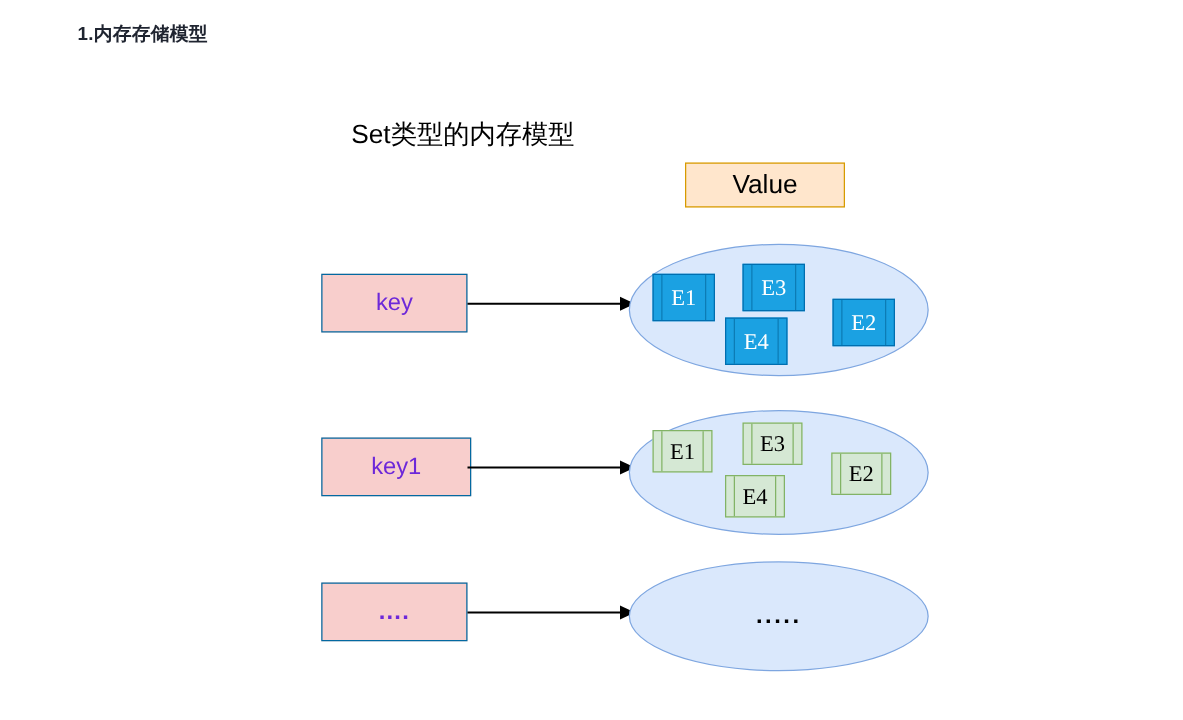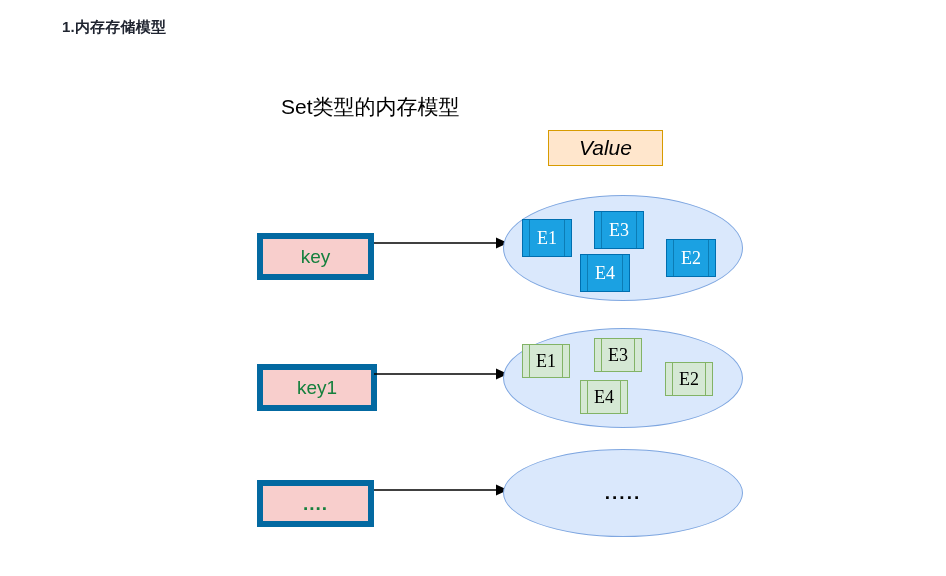--- a/index.html
+++ b/index.html
@@ -61,24 +61,23 @@
 
   .value-box {
     background: #ffe6cc;
     border: 1px solid #d79b00;
     font-size: 21px;
     color: #000000;
   }
 
   .key-box {
     background: #f8cecc;
-    border: 6px solid #0369a1;
+    border: 1px solid #0369a1;
     font-size: 19px;
-    color: #15803d;
-    margin-top: 14px;
+    color: #6d28d9;
   }
 
   .key-box.dots {
     font-size: 19px;
     font-weight: bold;
     letter-spacing: 1px;
   }
 
   
   .ellipse {
@@ -158,21 +157,21 @@
 </style>
 </head>
 <body>
 
 <div class="page-heading">1.内存存储模型</div>
 
 <div class="diagram">
 
   <div class="diagram-title">Set类型的内存模型</div>
 
-  <div class="node value-box" style="left:548px; top:130px; width:115px; height:36px;font-style:italic;">Value</div>
+  <div class="node value-box" style="left:548px; top:130px; width:128px; height:36px;">Value</div>
 
   <div class="node key-box" style="left:257px; top:219px; width:117px; height:47px;">key</div>
 
   <svg class="arrow-svg" style="left:374px; top:233px;" width="136" height="20">
     <line x1="0" y1="10" x2="122" y2="10" stroke="#000000" stroke-width="1.6"></line>
     <polygon points="122,4.4 134,10 122,15.6" fill="#000000"></polygon>
   </svg>
 
   <div class="ellipse" style="left:503px; top:195px; width:240px; height:106px;"></div>
 

